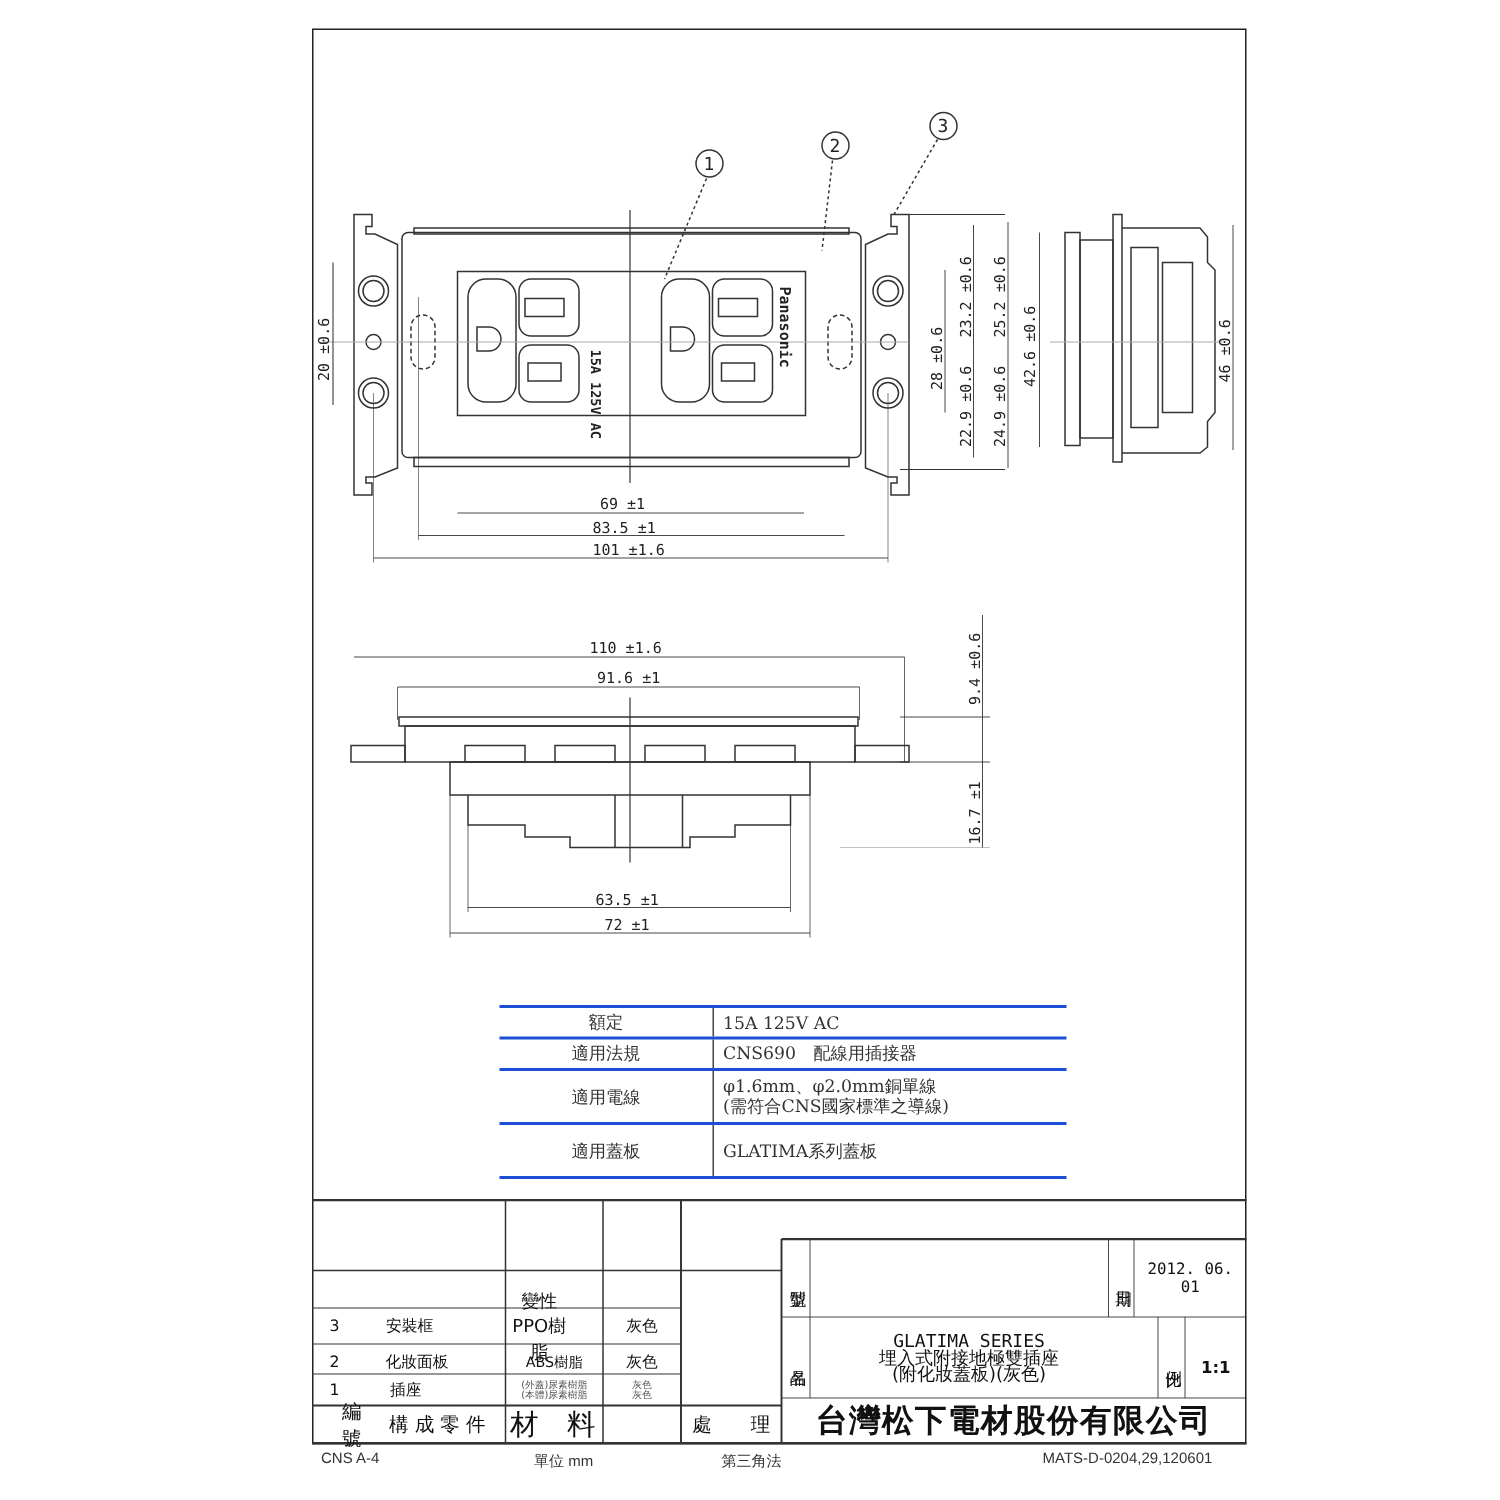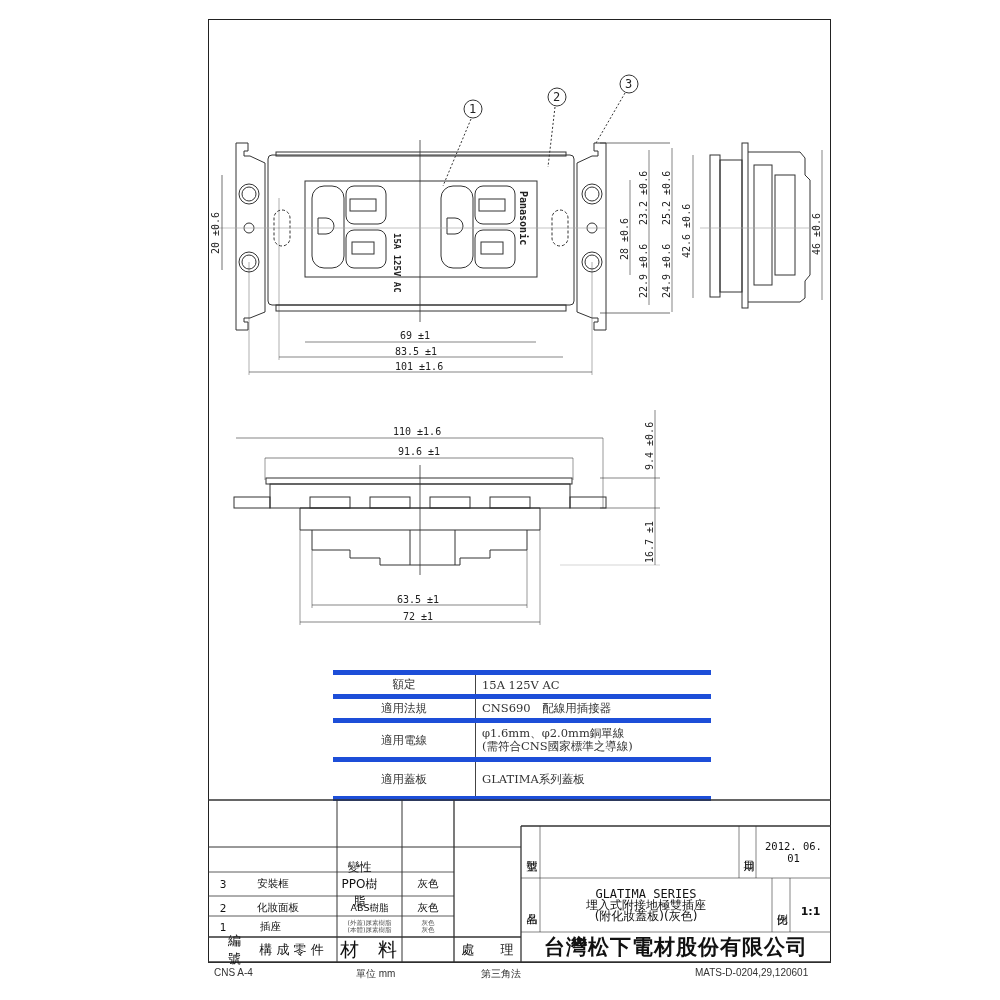--- a/index.html
+++ b/index.html
@@ -5,21 +5,21 @@
   html, body { margin:0; padding:0; background:#ffffff; }
   body { width:1000px; height:1000px; position:relative; overflow:hidden;
          font-family:"DejaVu Sans", sans-serif; color:#111; }
   #sheet { position:absolute; left:0; top:0; width:1000px; height:1000px; }
   .frame { position:absolute; left:208px; top:19px; width:623px; height:944px;
            border:1.5px solid #222; box-sizing:border-box; }
   svg text { font-family:"DejaVu Sans Mono", monospace; fill:#222; }
   .dim { font-family:"DejaVu Sans Mono", monospace; font-size:10px; fill:#222; }
   .spec { position:absolute; left:333px; top:670px; width:378px; border-collapse:collapse;
           font-family:"DejaVu Serif", serif; font-size:11.5px; color:#333; }
-  .spec td { border:5px solid #1d4ed8; padding:0 6px; height:19px; }
+  .spec td { border:2px solid #1d4ed8; padding:0 6px; height:19px; }
   .spec td.k { width:130px; text-align:center; }
   .spec tr.tall td { height:34px; line-height:13px; }
   .spec td { border-left:none; border-right:none; }
   .spec td.k { border-right:1.5px solid #444; }
   .tb { position:absolute; font-family:"DejaVu Sans", sans-serif; color:#111; }
   .cell { position:absolute; display:flex; align-items:center; justify-content:center;
           box-sizing:border-box; text-align:center; }
   .foot { position:absolute; top:967px; font-size:10px; color:#333;
           font-family:"Liberation Sans", sans-serif; }
 </style>

